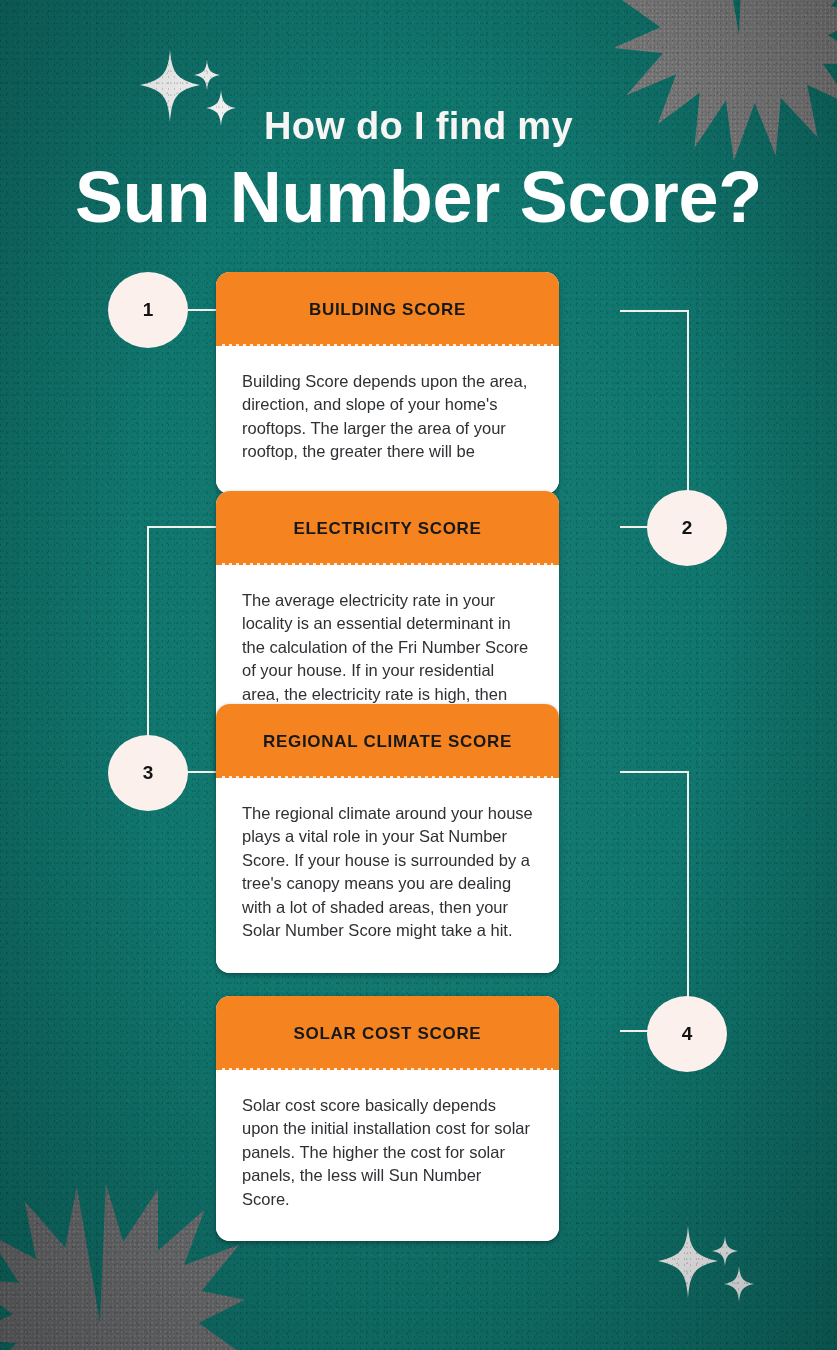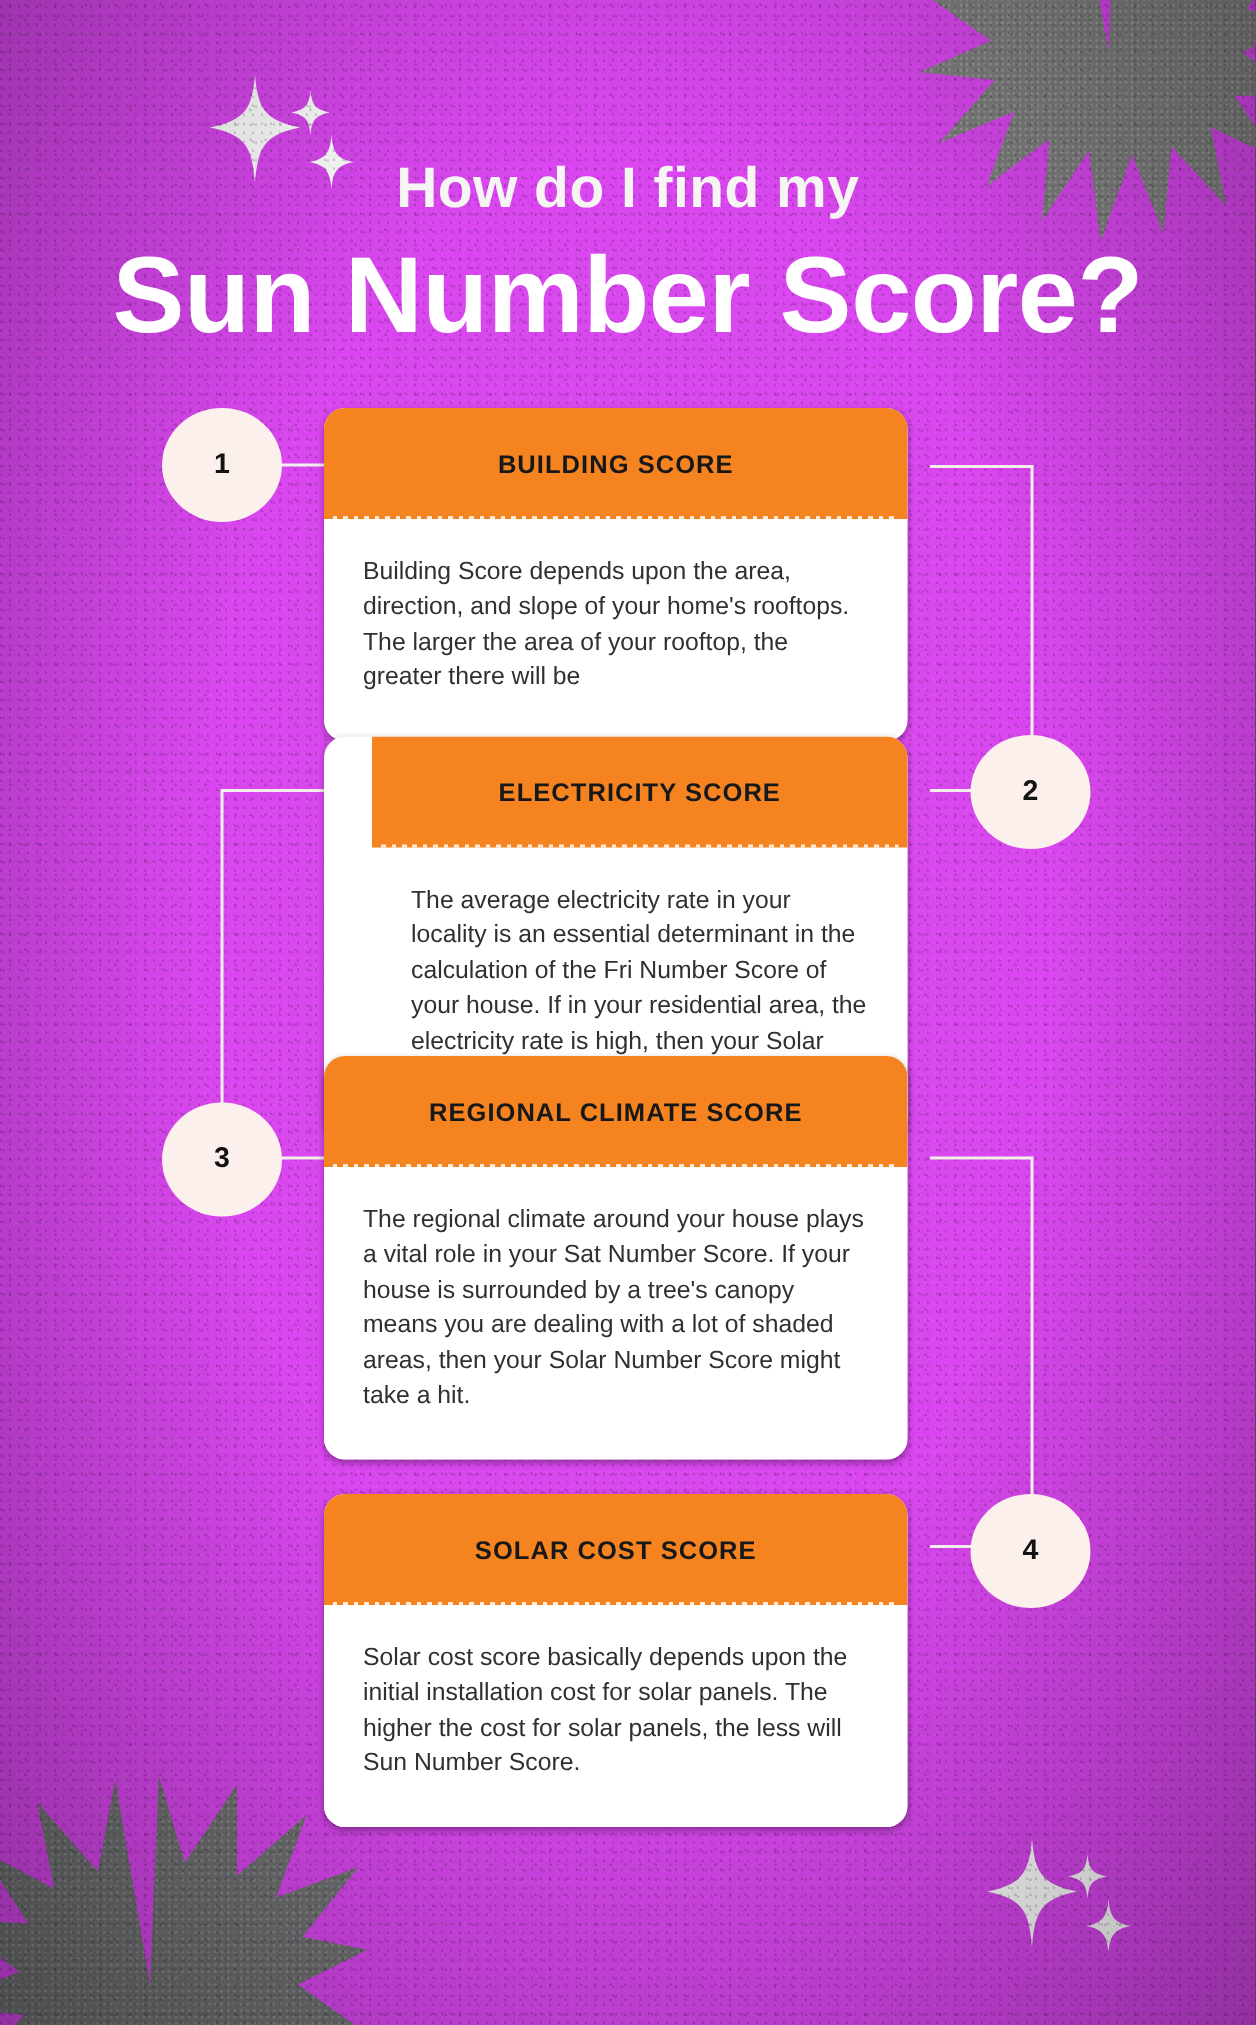--- a/index.html
+++ b/index.html
@@ -7,21 +7,21 @@
   html, body {
     width:837px; height:1350px;
     overflow:hidden;
     background:#2a2a2c;
     font-family:"Liberation Sans", sans-serif;
   }
 
   #poster {
     position:relative;
     width:837px; height:1350px;
-    background:#d946ef;
+    background:#0f766e;
     overflow:hidden;
   }
 
   
   .texture {
     position:absolute; inset:0;
     pointer-events:none;
     z-index:3;
     opacity:.55;
     background-image:
@@ -70,21 +70,21 @@
     margin-top:6px;
   }
 
   
   .connectors { position:absolute; inset:0; z-index:5; }
 
   
   .card {
     position:absolute;
     left:216px;
-    width:389px;
+    width:343px;
     z-index:7;
     border-radius:14px;
     overflow:hidden;
     background:#ffffff;
     box-shadow:0 2px 5px rgba(0,0,0,.35);
   }
   .card-head {
     background:#f5831f;
     color:#17181a;
     font-size:17px;
@@ -218,21 +218,21 @@
   </div>
   <div class="badge" style="left:647px; top:996px;">
     <span>4</span>
   </div>
 
   <div class="card" style="top:272px;">
     <div class="card-head">BUILDING SCORE</div>
     <div class="card-body">Building Score depends upon the area, direction, and slope of your home's rooftops. The larger the area of your rooftop, the greater there will be</div>
   </div>
 
-  <div class="card" style="top:491px;padding-left:32px;">
+  <div class="card" style="top:491px;">
     <div class="card-head">ELECTRICITY SCORE</div>
     <div class="card-body">The average electricity rate in your locality is an essential determinant in the calculation of the Fri Number Score of your house. If in your residential area, the electricity rate is high, then your Solar Number Score will also be high.</div>
   </div>
 
   <div class="card" style="top:704px;">
     <div class="card-head">REGIONAL CLIMATE SCORE</div>
     <div class="card-body">The regional climate around your house plays a vital role in your Sat Number Score. If your house is surrounded by a tree's canopy means you are dealing with a lot of shaded areas, then your Solar Number Score might take a hit.</div>
   </div>
 
   <div class="card" style="top:996px;">

